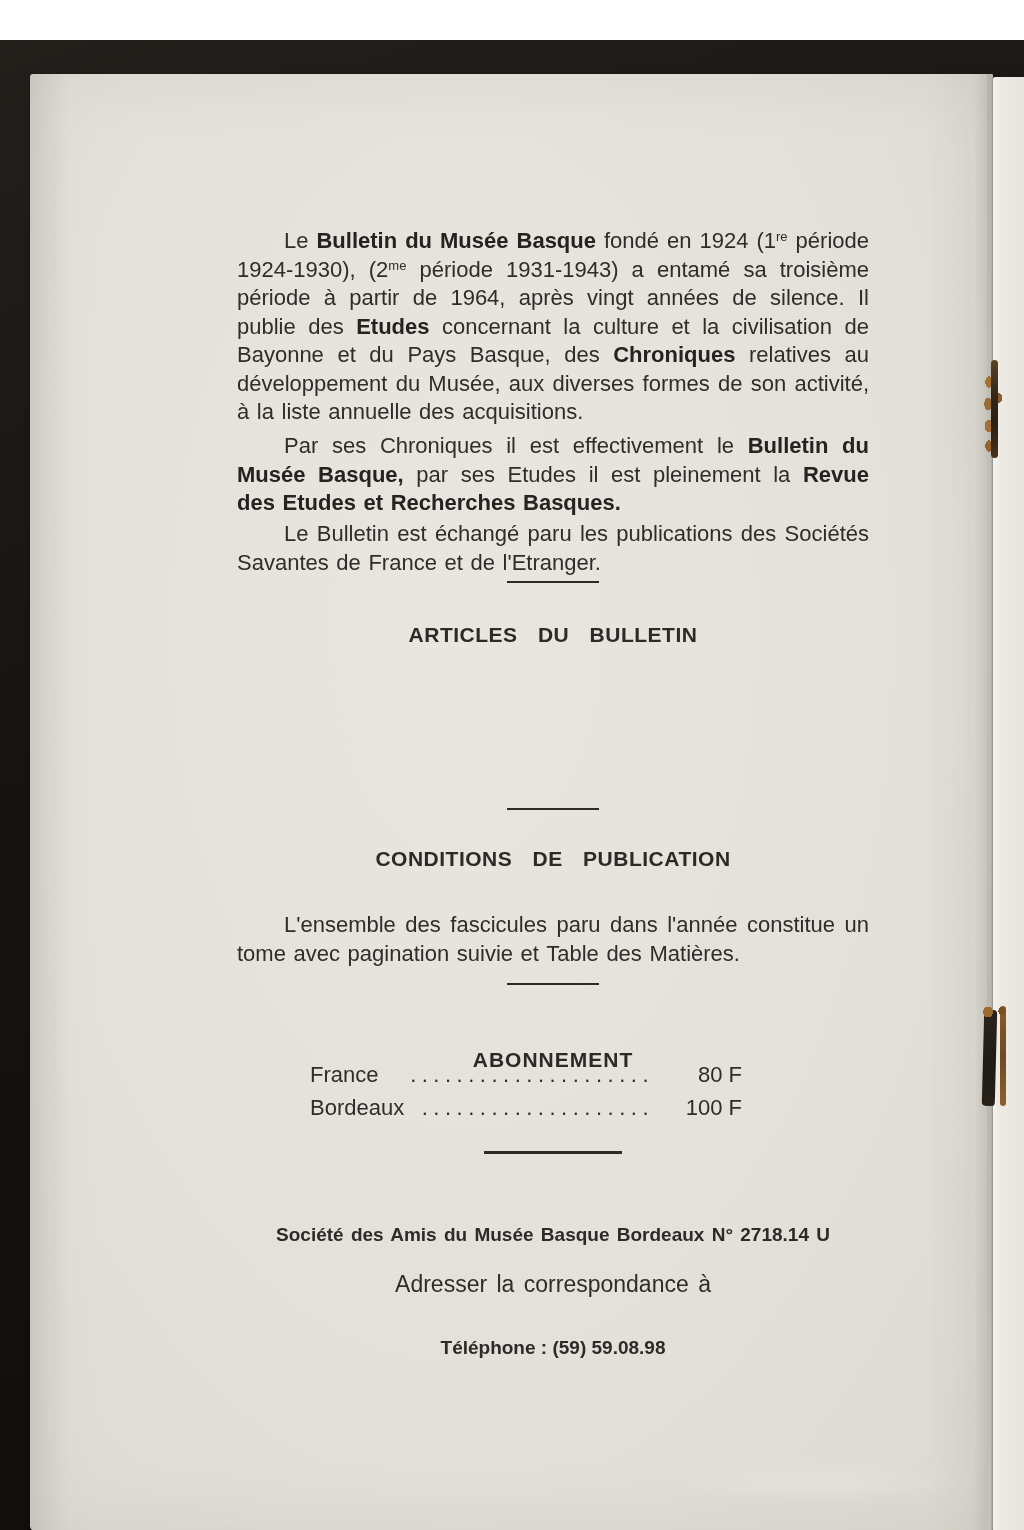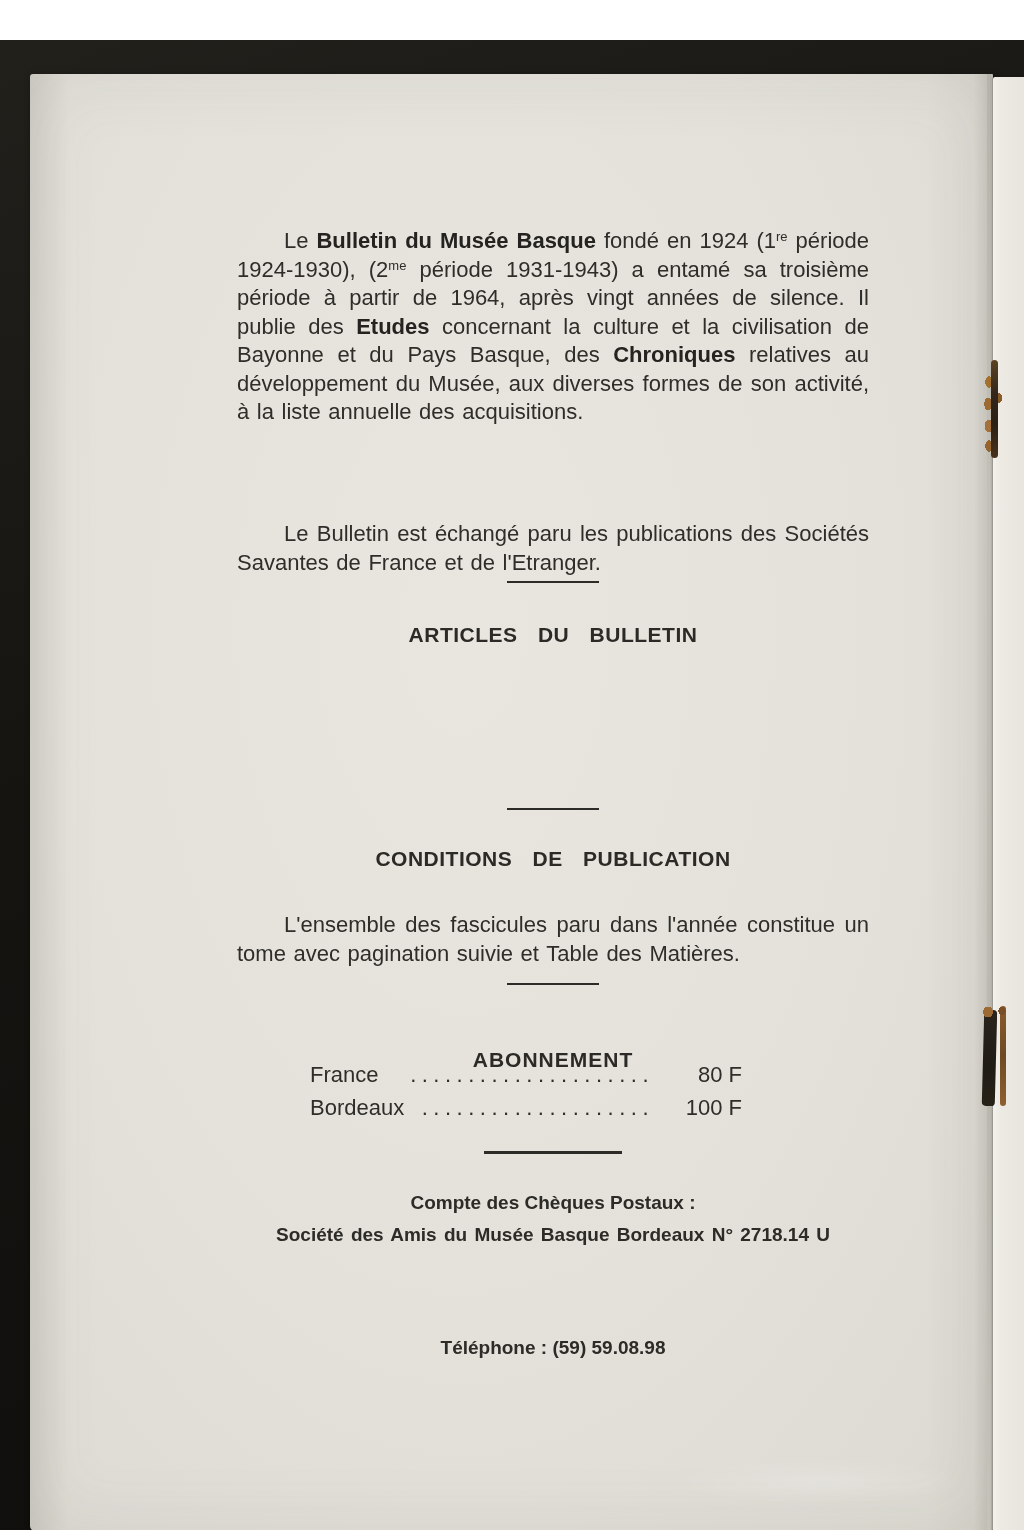--- a/index.html
+++ b/index.html
@@ -117,20 +117,21 @@
 </style>
 </head>
 <body>
 
 <div id="scene">
 
   <div id="page">
 
     <p class="tb body-text indent" style="top:131px;"><span>Le </span><b>Bulletin du Musée Basque</b><span> fondé en 1924 (1</span><sup>re</sup><span> période 1924-1930), (2</span><sup>me</sup><span> période 1931-1943) a entamé sa troisième période à partir de 1964, après vingt années de silence. Il publie des </span><b>Etudes</b><span> concernant la culture et la civilisation de Bayonne et du Pays Basque, des </span><b>Chroniques</b><span> relatives au développement du Musée, aux diverses formes de son activité, à la liste annuelle des acquisitions.</span></p>
 
+    <p class="tb body-text indent" style="top:336px;"><span>Par ses Chroniques il est effectivement le </span><b>Bulletin du Musée Basque,</b><span> par ses Etudes il est pleinement la </span><b>Revue des Etudes et Recherches Basques.</b></p>
 
     <p class="tb body-text indent" style="top:424px;"><span>Le Bulletin est échangé paru les publications des Sociétés Savantes de France et de l'Etranger.</span></p>
 
     <div class="tb divider" style="top:495px;">
       <span class="rule"></span>
     </div>
 
     <h2 class="tb heading" style="top:549px; margin:0;">ARTICLES DU BULLETIN</h2>
 
 
@@ -157,24 +158,24 @@
     <div class="sub-row" style="top:1021px;">
       <span class="sub-label">Bordeaux</span>
       <span class="sub-dots">....................</span>
       <span class="sub-value">100 F</span>
     </div>
 
     <div class="tb divider" style="top:1066px;">
       <span class="rule long"></span>
     </div>
 
-    <div class="tb center small-bold" style="top:1118px;">Compte des Chèques Postaux :</div>
 
     <div class="tb center small-bold" style="top:1150px; word-spacing:2px;">Société des Amis du Musée Basque Bordeaux N° 2718.14 U</div>
 
+    <div class="tb center addr" style="top:1197px; word-spacing:3px;">Adresser la correspondance à</div>
 
 
     <div class="tb center small-bold" style="top:1263px;">Téléphone : (59) 59.08.98</div>
 
     <div id="emboss"></div>
   </div>
 
   <div id="page-crease"></div>
 
   <div id="page-next"></div>

